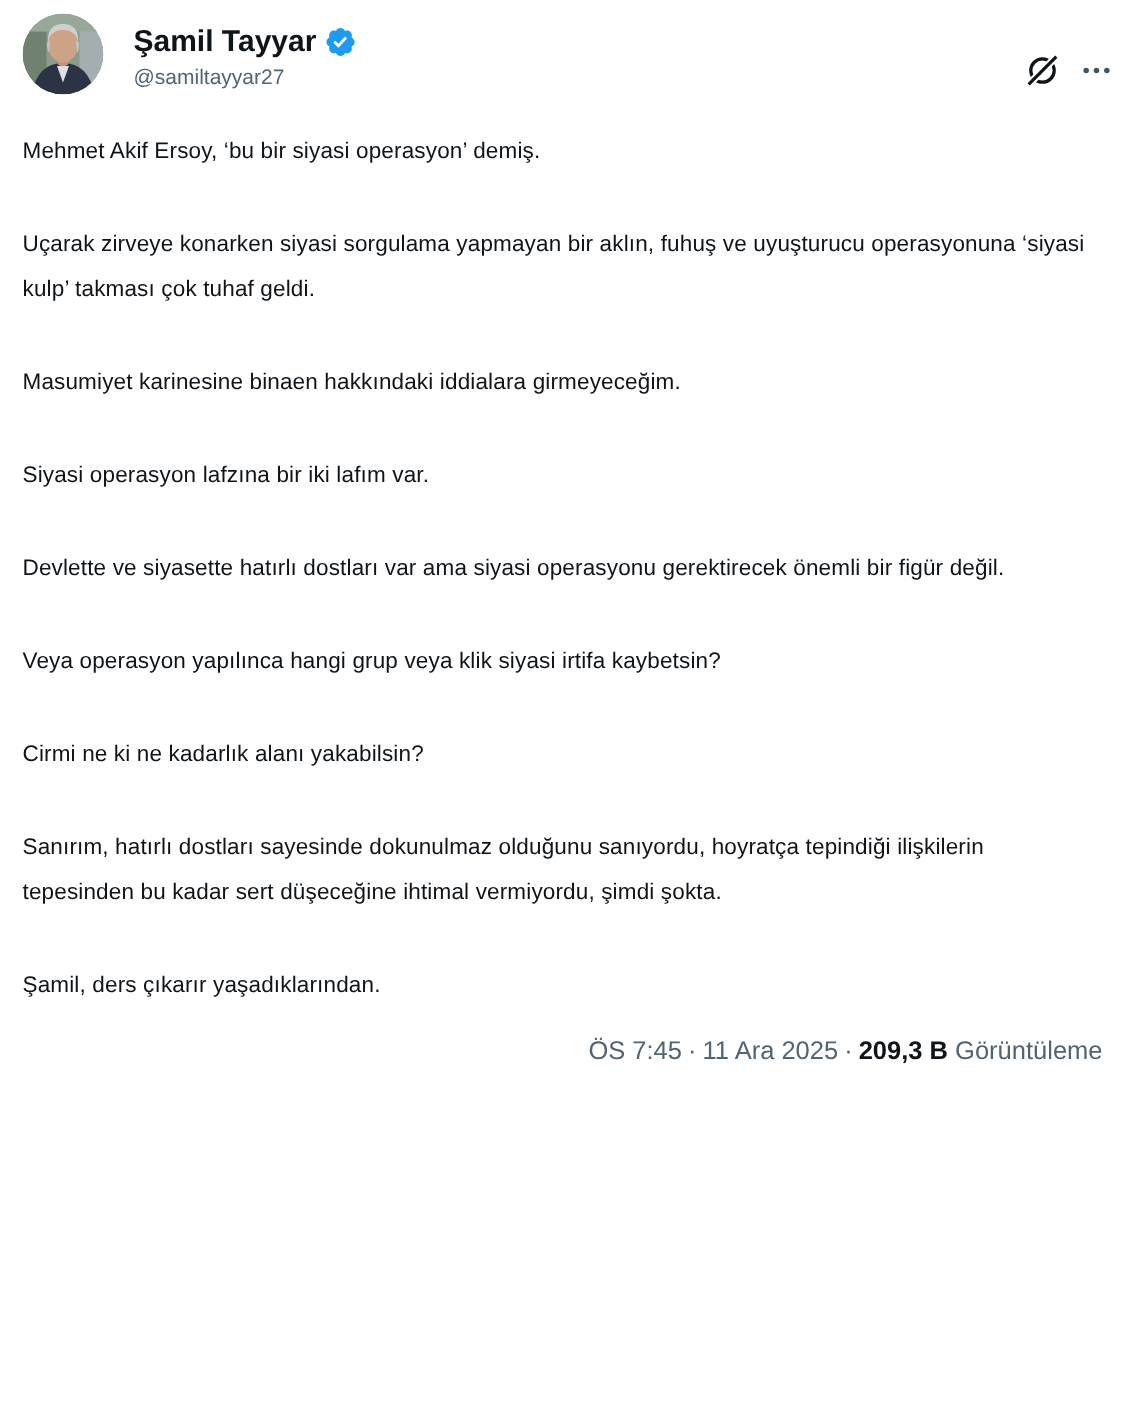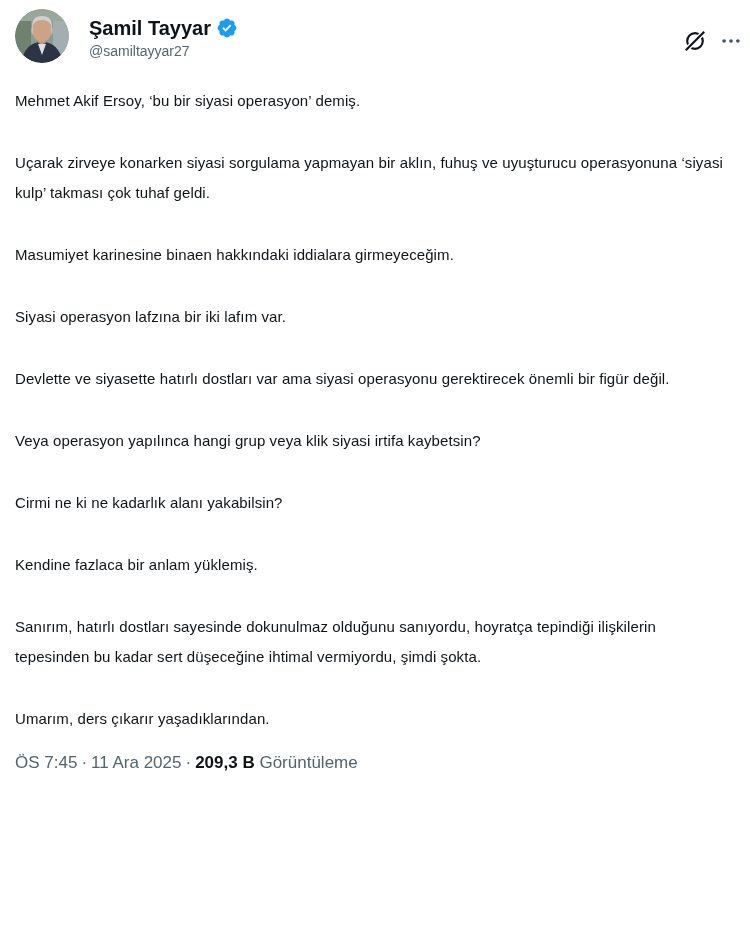--- a/index.html
+++ b/index.html
@@ -10,21 +10,21 @@
     font-family: "Liberation Sans", "DejaVu Sans", sans-serif;
     color: #0f1419;
     overflow: hidden;
     position: relative;
   }
   .tweet-card { width: 750px; height: 942px; background: #ffffff; }
 
   
   .tweet-header {
     display: flex;
-    align-items: center;
+    align-items: flex-end;
     padding: 9px 6px 0 15px;
   }
   .avatar {
     width: 54px;
     height: 54px;
     border-radius: 50%;
     overflow: hidden;
     flex: 0 0 54px;
     cursor: pointer;
   }
@@ -81,20 +81,21 @@
   }
   .tweet-paragraph:last-child { margin-bottom: 18px; }
 
   
   .tweet-footer {
     padding: 0 15px;
     font-size: 17px;
     line-height: 21px;
     color: #536471;
     white-space: nowrap;
+    text-align: right;
   }
   .tweet-footer .views-count {
     color: #0f1419;
     font-weight: 700;
   }
   .dot-sep { padding: 0 4px; }
 </style>
 </head>
 <body>
 
@@ -165,22 +166,21 @@
   </div>
 
   <div class="tweet-body">
     <div class="tweet-paragraph">Mehmet Akif Ersoy, ‘bu bir siyasi operasyon’ demiş.</div>
     <div class="tweet-paragraph">Uçarak zirveye konarken siyasi sorgulama yapmayan bir aklın, fuhuş ve uyuşturucu operasyonuna ‘siyasi kulp’ takması çok tuhaf geldi.</div>
     <div class="tweet-paragraph">Masumiyet karinesine binaen hakkındaki iddialara girmeyeceğim.</div>
     <div class="tweet-paragraph">Siyasi operasyon lafzına bir iki lafım var.</div>
     <div class="tweet-paragraph">Devlette ve siyasette hatırlı dostları var ama siyasi operasyonu gerektirecek önemli bir figür değil.</div>
     <div class="tweet-paragraph">Veya operasyon yapılınca hangi grup veya klik siyasi irtifa kaybetsin?</div>
     <div class="tweet-paragraph">Cirmi ne ki ne kadarlık alanı yakabilsin?</div>
-    <div class="tweet-paragraph">Kendine fazlaca bir anlam yüklemiş.</div>
     <div class="tweet-paragraph">Sanırım, hatırlı dostları sayesinde dokunulmaz olduğunu sanıyordu, hoyratça tepindiği ilişkilerin tepesinden bu kadar sert düşeceğine ihtimal vermiyordu, şimdi şokta.</div>
-    <div class="tweet-paragraph">Umarım, ders çıkarır yaşadıklarından.</div>
+    <div class="tweet-paragraph">Şamil, ders çıkarır yaşadıklarından.</div>
   </div>
 
   <div class="tweet-footer">
     <span>ÖS 7:45</span><span class="dot-sep">·</span><span>11 Ara 2025</span><span class="dot-sep">·</span><span class="views-count">209,3 B</span>&nbsp;<span>Görüntüleme</span>
   </div>
 
 </div>
 
 </body></html>

